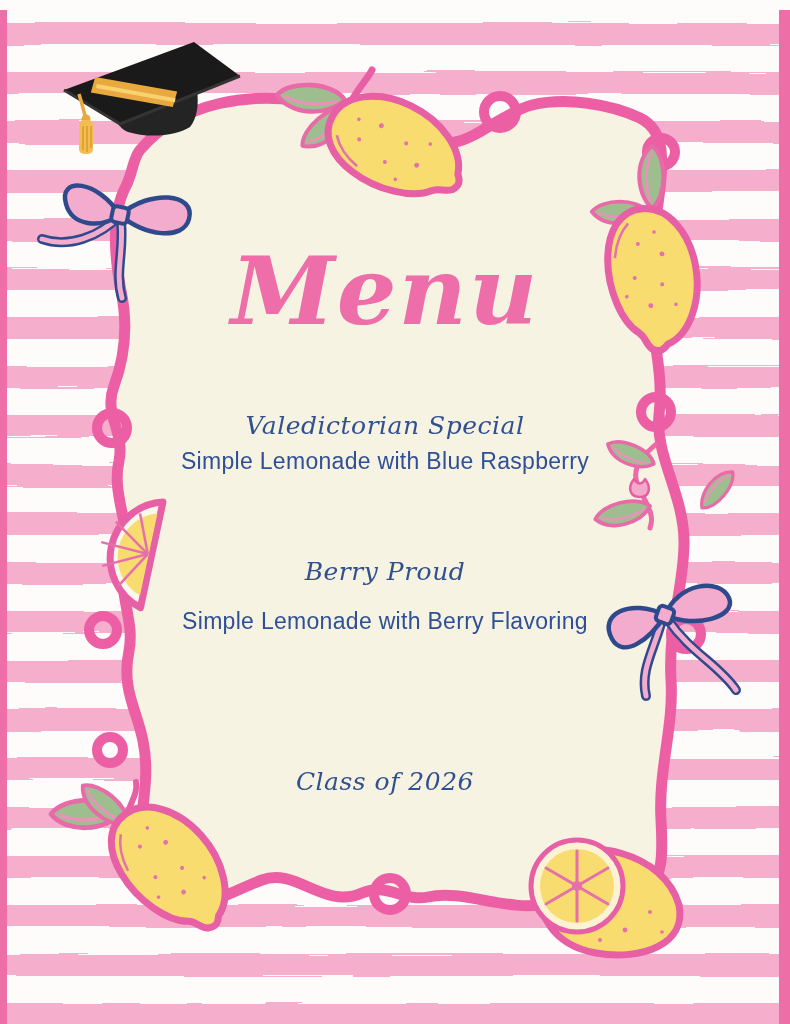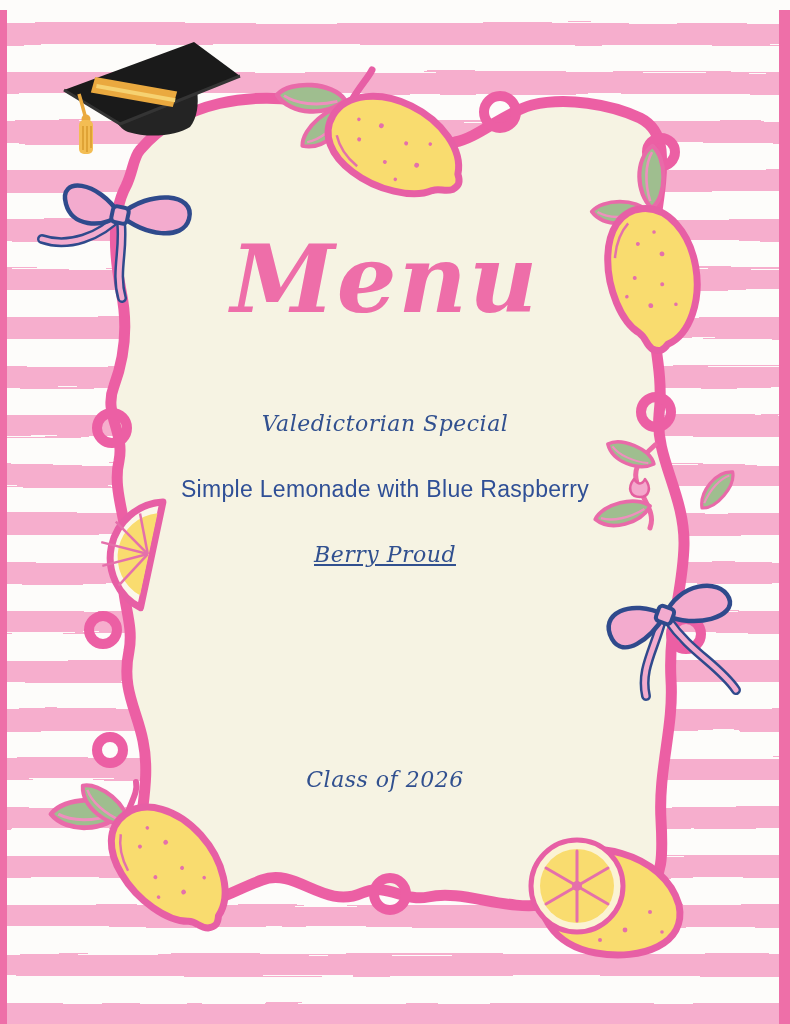--- a/index.html
+++ b/index.html
@@ -7,40 +7,40 @@
     position:relative;
     width:790px;height:1024px;
     overflow:hidden;
     font-family:"Liberation Sans",sans-serif;
     background:#fdfcfa;
   }
   .art{position:absolute;inset:0;display:block;}
   .content{position:absolute;left:100px;top:0;width:570px;height:1024px;pointer-events:none;}
   .line{position:absolute;left:0;width:100%;text-align:center;white-space:nowrap;}
   .menu-title{
-    top:232px;
+    top:244px;
     font-family:"DejaVu Serif",serif;
     font-style:italic;font-weight:700;
     font-size:94px;line-height:1;
     color:#ee6ea9;letter-spacing:2px;
   }
   .item-name{
     font-family:"DejaVu Serif",serif;
     font-style:italic;font-weight:500;
-    font-size:22px;line-height:1.1;
+    font-size:25px;line-height:1.1;
     color:#31508f;letter-spacing:0.5px;
   }
   .item-desc{
     font-family:"Liberation Sans",sans-serif;
     font-size:23px;line-height:1.2;
     color:#2f4f96;letter-spacing:0.3px;
   }
   .name-0{top:412px;}
-  .desc-0{top:476px;}
-  .name-1{top:543px;text-decoration:underline;}
+  .desc-0{top:448px;}
+  .name-1{top:558px;}
   .desc-1{top:608px;}
   .name-2{top:728px;margin-top:40px;}
   .desc-2{top:772px;}
 </style>
 </head>
 <body>
 
 <div class="poster">
 
   <svg class="art" width="790" height="1024" viewBox="0 0 790 1024">
@@ -219,17 +219,18 @@
     </g>
   </svg>
 
   <div class="content">
     <div class="line menu-title">Menu</div>
 
     <div class="line item-name name-0">Valedictorian Special</div>
     <div class="line item-desc desc-0">Simple Lemonade with Blue Raspberry</div>
 
     <div class="line item-name name-1">Berry Proud</div>
+    <div class="line item-desc desc-1">Simple Lemonade with Berry Flavoring</div>
 
     <div class="line item-name name-2">Class of 2026</div>
   </div>
 
 </div>
 
 </body></html>

